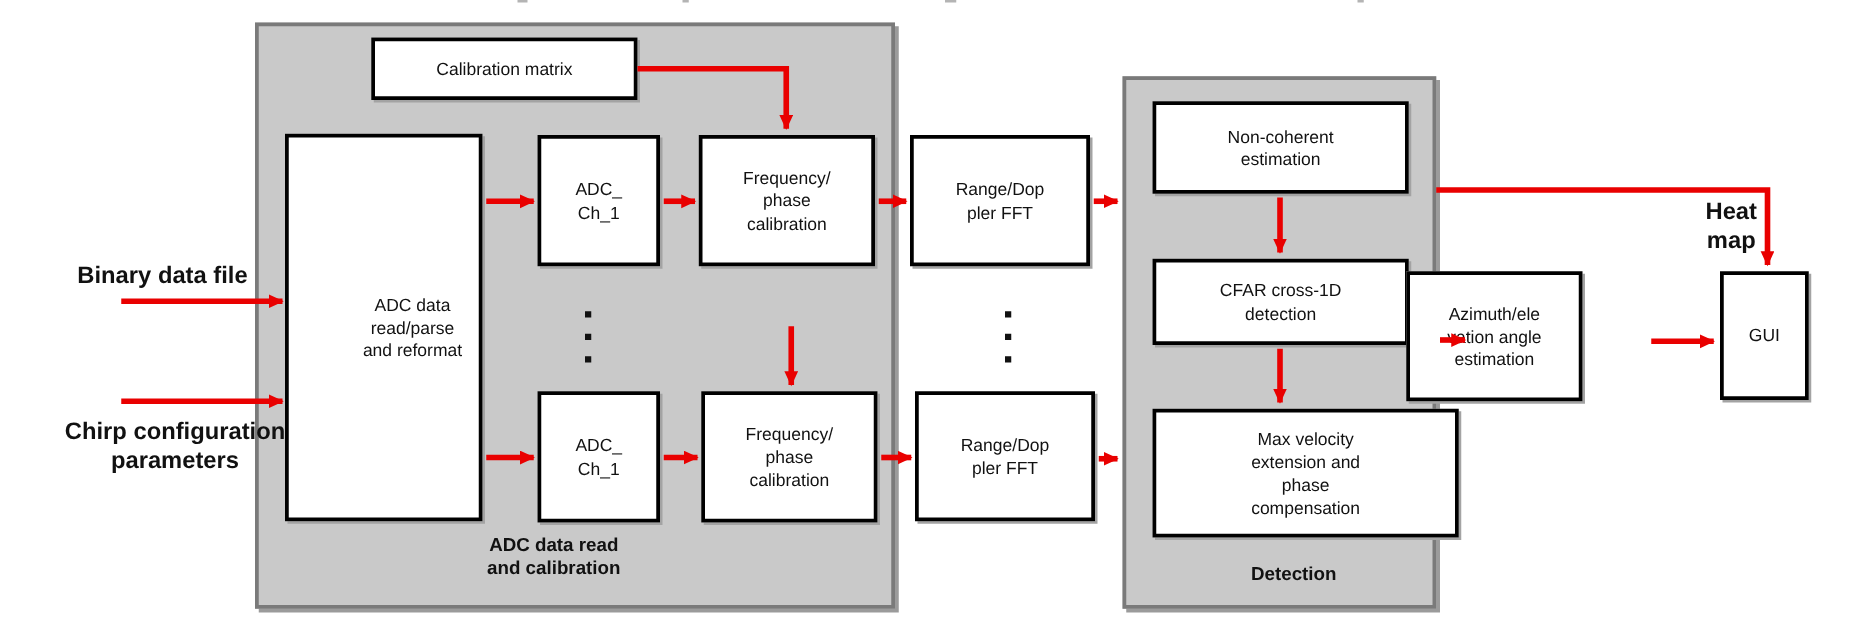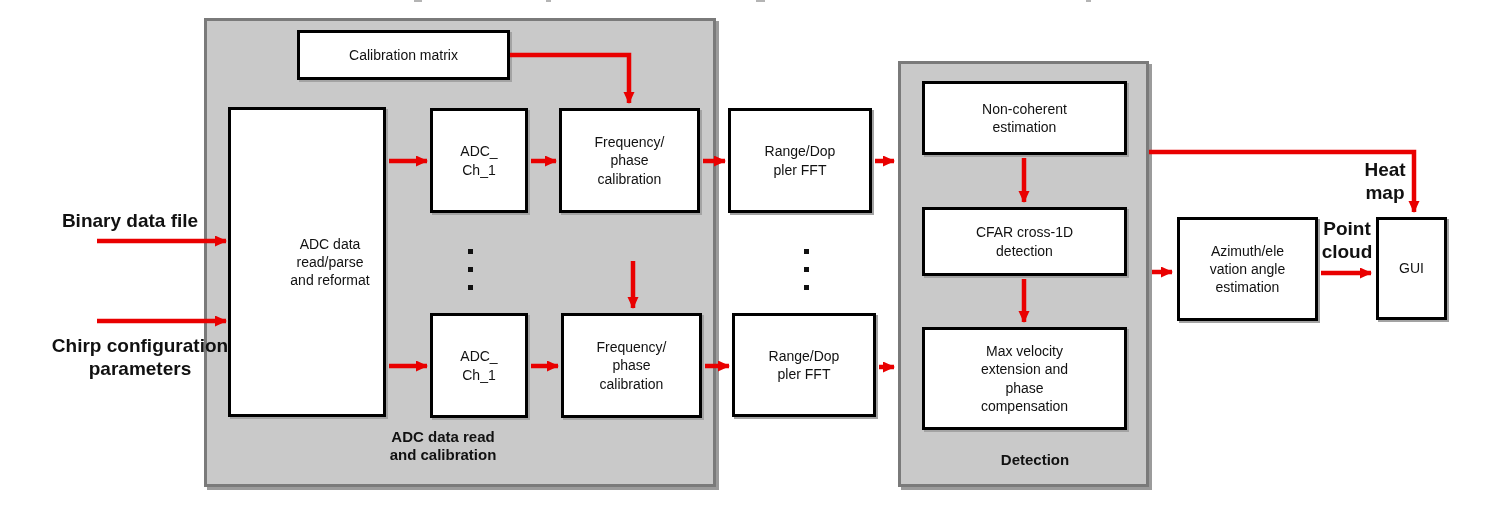--- a/index.html
+++ b/index.html
@@ -52,22 +52,20 @@
   <div class="group-caption" style="left:323px;top:428px;width:240px;">ADC data read
 and calibration</div>
   <div class="group-caption" style="left:935px;top:451px;width:200px;">Detection</div>
 
   <div class="ext-label" style="left:30px;top:210px;width:200px;">Binary data file</div>
   <div class="ext-label" style="left:25px;top:335px;width:230px;">Chirp configuration
 parameters</div>
 
   <div class="ext-label" style="left:1345px;top:159px;width:80px;">Heat
 map</div>
-  <div class="ext-label" style="left:1307px;top:218px;width:80px;">Point
-cloud</div>
 
   <div class="node" style="left:297px;top:30px;width:213px;height:50px;">Calibration matrix</div>
   <div class="node" style="left:228px;top:107px;width:158px;height:310px;padding-left:46px;">ADC data
 read/parse
 and reformat</div>
   <div class="node" style="left:430px;top:108px;width:98px;height:105px;">ADC_
 Ch_1</div>
   <div class="node" style="left:430px;top:313px;width:98px;height:105px;">ADC_
 Ch_1</div>
   <div class="node" style="left:559px;top:108px;width:141px;height:105px;">Frequency/
@@ -77,25 +75,25 @@
 phase
 calibration</div>
   <div class="node" style="left:728px;top:108px;width:144px;height:105px;">Range/Dop
 pler FFT</div>
   <div class="node" style="left:732px;top:313px;width:144px;height:104px;">Range/Dop
 pler FFT</div>
   <div class="node" style="left:922px;top:81px;width:205px;height:74px;">Non-coherent
 estimation</div>
   <div class="node" style="left:922px;top:207px;width:205px;height:69px;">CFAR cross-1D
 detection</div>
-  <div class="node" style="left:922px;top:327px;width:205px;height:103px;">Max velocity
+  <div class="node" style="left:922px;top:327px;width:245px;height:103px;">Max velocity
 extension and
 phase
 compensation</div>
-  <div class="node" style="left:1177px;top:217px;width:141px;height:104px;">Azimuth/ele
+  <div class="node" style="left:1125px;top:217px;width:141px;height:104px;">Azimuth/ele
 vation angle
 estimation</div>
   <div class="node" style="left:1376px;top:217px;width:71px;height:103px;">GUI</div>
 
   <div class="ellipsis" style="left:468px;top:249px;">
     <div class="dot"></div>
     <div class="dot"></div>
     <div class="dot"></div>
   </div>
   <div class="ellipsis" style="left:804px;top:249px;">

